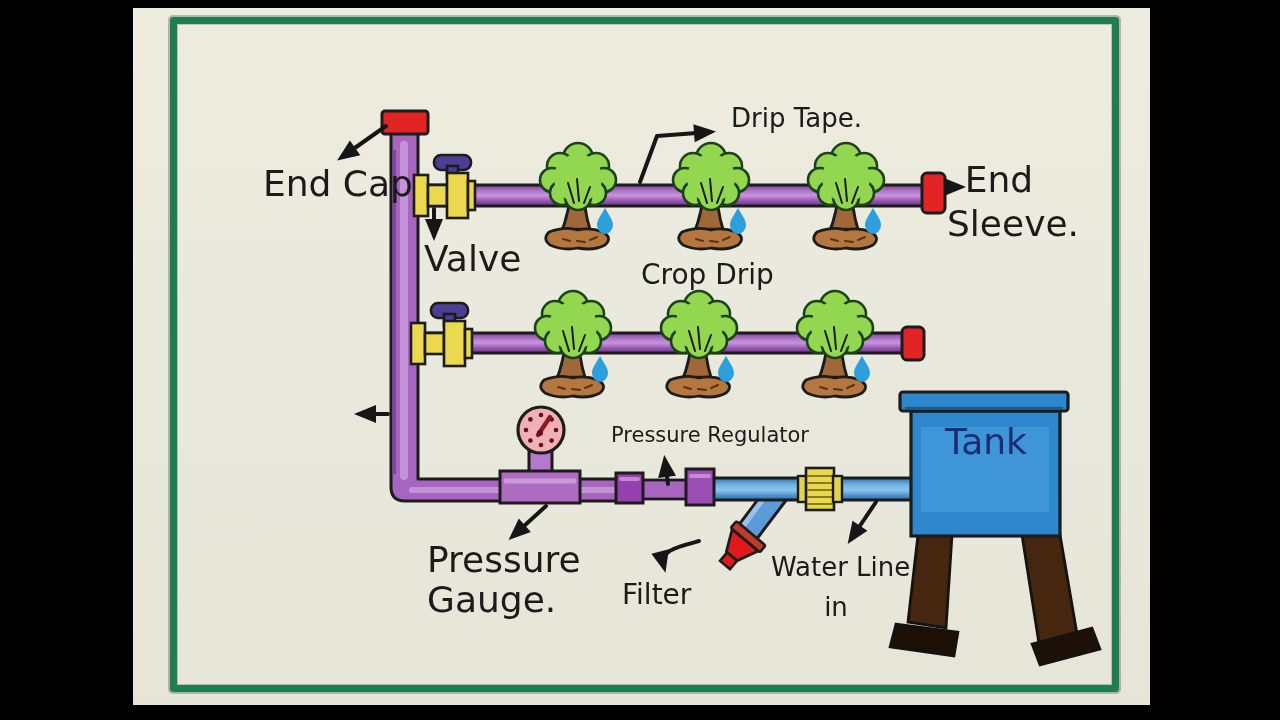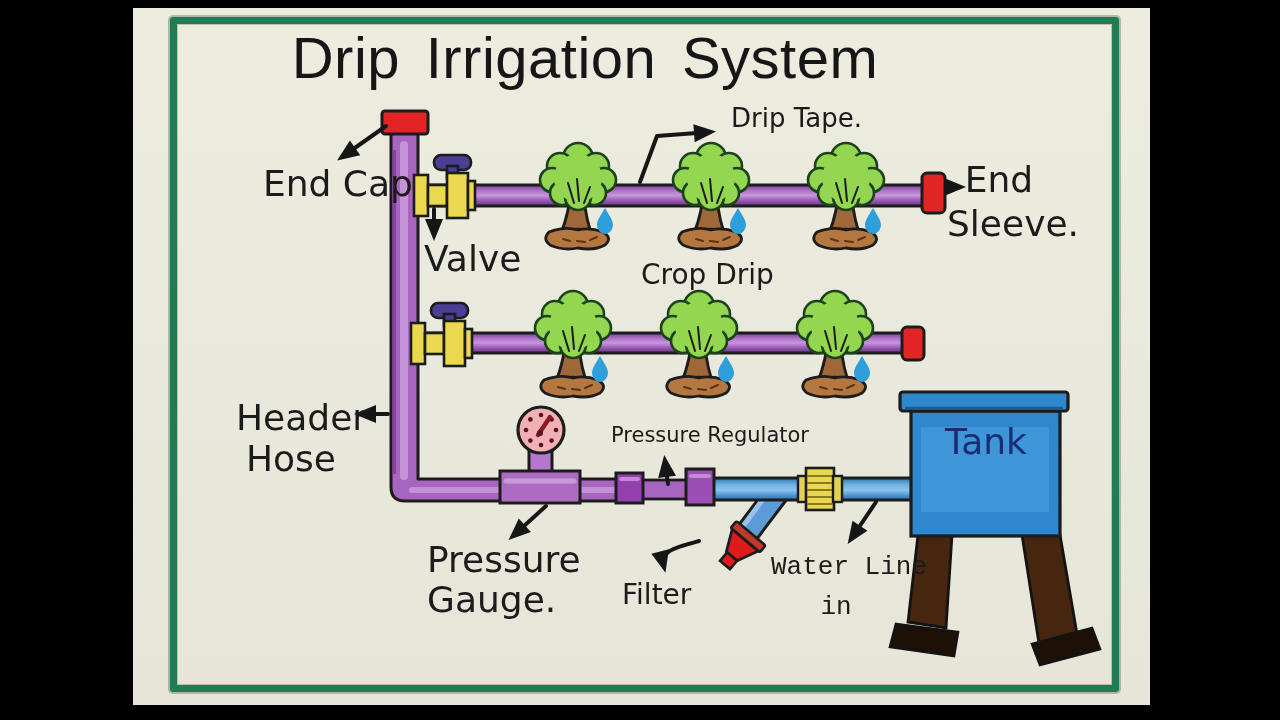--- a/index.html
+++ b/index.html
@@ -13,21 +13,21 @@
   .center{text-align:center;}
   .l-endcap{left:263px;top:163px;}
   .l-valve{left:424px;top:238px;}
   .l-driptape{left:731px;top:103px;font-size:26px;}
   .l-endsleeve{left:947px;top:158px;width:104px;line-height:44px;}
   .l-croprows{left:641px;top:258px;font-size:28px;}
   .l-headerhose{left:236px;top:397px;width:110px;line-height:41px;}
   .l-pgauge{left:427px;top:540px;width:126px;line-height:40px;}
   .l-pregulator{left:611px;top:423px;font-size:21px;}
   .l-filter{left:622px;top:578px;font-size:28px;}
-  .l-waterline{left:771px;top:547px;width:130px;line-height:40px;font-size:26px;font-family:Liberation Mono, monospace;}
+  .l-waterline{left:771px;top:547px;width:130px;line-height:40px;font-size:26px;}
   .l-watertank{left:912px;top:423px;width:148px;line-height:37px;color:#1b2d72;}
 </style>
 </head>
 <body>
 
 <div class="stage">
   <div class="paper"></div>
   <div class="frame"></div>
 
   <svg class="art" viewBox="0 0 1280 720">
@@ -181,34 +181,29 @@
       <path d="M640,182 L657,136 L710,132" marker-end="url(#ah)"></path>
       <path d="M948,187 L960,187" marker-end="url(#ah)"></path>
       <path d="M388,414 L360,414" marker-end="url(#ah)"></path>
       <path d="M546,506 L513,536" marker-end="url(#ah)"></path>
       <path d="M668,484 L665,461" marker-end="url(#ah)"></path>
       <path d="M699,541 C673,548 660,551 664,567" marker-end="url(#ah)"></path>
       <path d="M876,502 L851,539" marker-end="url(#ah)"></path>
     </g>
   </svg>
 
-  <div class="title">Drip Irrigation System</div>
 
   <div class="lbl l-endcap">End Cap</div>
   <div class="lbl l-valve">Valve</div>
   <div class="lbl l-driptape">Drip Tape.</div>
   <div class="lbl l-endsleeve center">
     <span class="ln">End</span>
     <span class="ln">Sleeve.</span>
   </div>
   <div class="lbl l-croprows">Crop Drip</div>
-  <div class="lbl l-headerhose center">
-    <span class="ln">Header</span>
-    <span class="ln">Hose</span>
-  </div>
   <div class="lbl l-pgauge center">
     <span class="ln">Pressure</span>
     <span class="ln">Gauge.</span>
   </div>
   <div class="lbl l-pregulator">Pressure Regulator</div>
   <div class="lbl l-filter">Filter</div>
   <div class="lbl l-waterline center">
     <span class="ln">Water Line</span>
     <span class="ln">in</span>
   </div>

